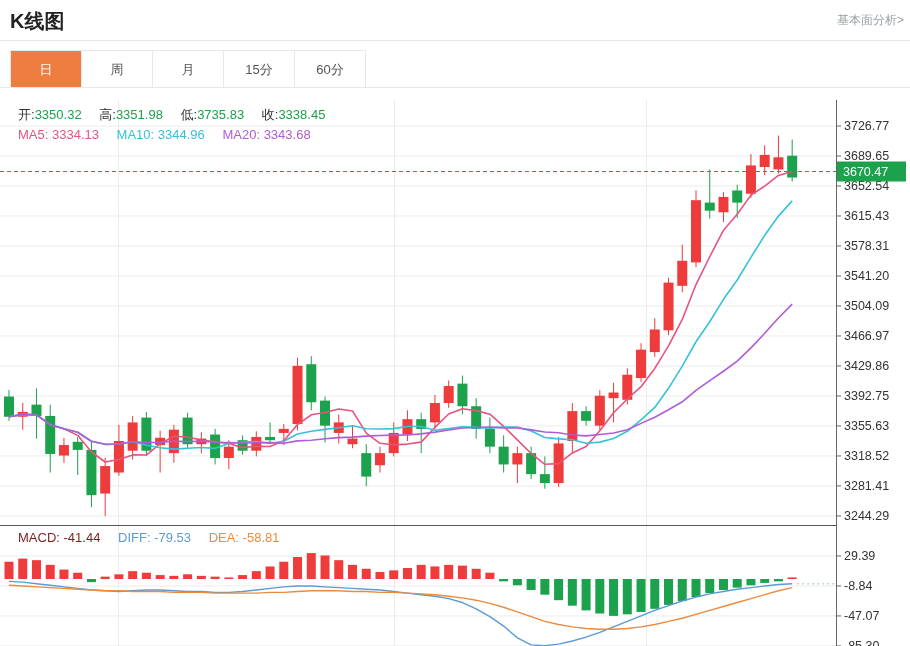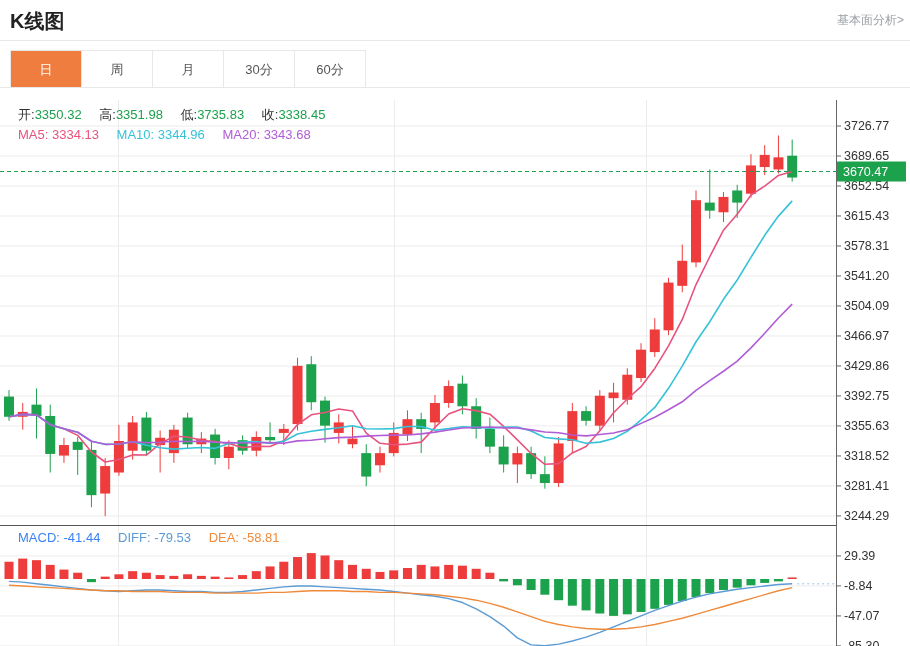--- a/index.html
+++ b/index.html
@@ -29,21 +29,21 @@
 <div class="page">
 
   <div class="hdr-title">K线图</div>
   <a class="hdr-link">基本面分析&gt;</a>
   <div class="hdr-divider"></div>
 
   <div class="tabs">
     <div class="tab active">日</div>
     <div class="tab">周</div>
     <div class="tab">月</div>
-    <div class="tab">30分</div>
+    <div class="tab">15分</div>
     <div class="tab">60分</div>
   </div>
   <div class="tabs-baseline"></div>
 
   <div class="chart-wrap">
     <svg id="chart-svg" width="910" height="558" viewBox="0 0 910 558">
         <line x1="118.5" y1="0" x2="118.5" y2="555" stroke="#ececec"></line>
         <line x1="394.5" y1="0" x2="394.5" y2="555" stroke="#ececec"></line>
         <line x1="646.5" y1="0" x2="646.5" y2="555" stroke="#ececec"></line>
         <line x1="0" y1="26" x2="836" y2="26" stroke="#ececec"></line>
@@ -295,18 +295,18 @@
       <span class="pair"><span class="lbl">收:</span><span style="color: rgb(28, 161, 76);">3338.45</span></span>
     </div>
 
     <div class="legend lg-ma">
       <span class="pair" style="color: rgb(232, 83, 126);"><span>MA5:</span> <span>3334.13</span></span>
       <span class="pair" style="color: rgb(54, 194, 216);"><span>MA10:</span> <span>3344.96</span></span>
       <span class="pair" style="color: rgb(176, 92, 214);"><span>MA20:</span> <span>3343.68</span></span>
     </div>
 
     <div class="legend lg-macd">
-      <span class="pair" style="color: #3b82f6;"><span>MACD:</span> <span>-41.44</span></span>
+      <span class="pair" style="color: #7f1d1d;"><span>MACD:</span> <span>-41.44</span></span>
       <span class="pair" style="color: rgb(91, 155, 213);"><span>DIFF:</span> <span>-79.53</span></span>
       <span class="pair" style="color: rgb(239, 138, 59);"><span>DEA:</span> <span>-58.81</span></span>
     </div>
   </div>
 </div>
 
 </body></html>

